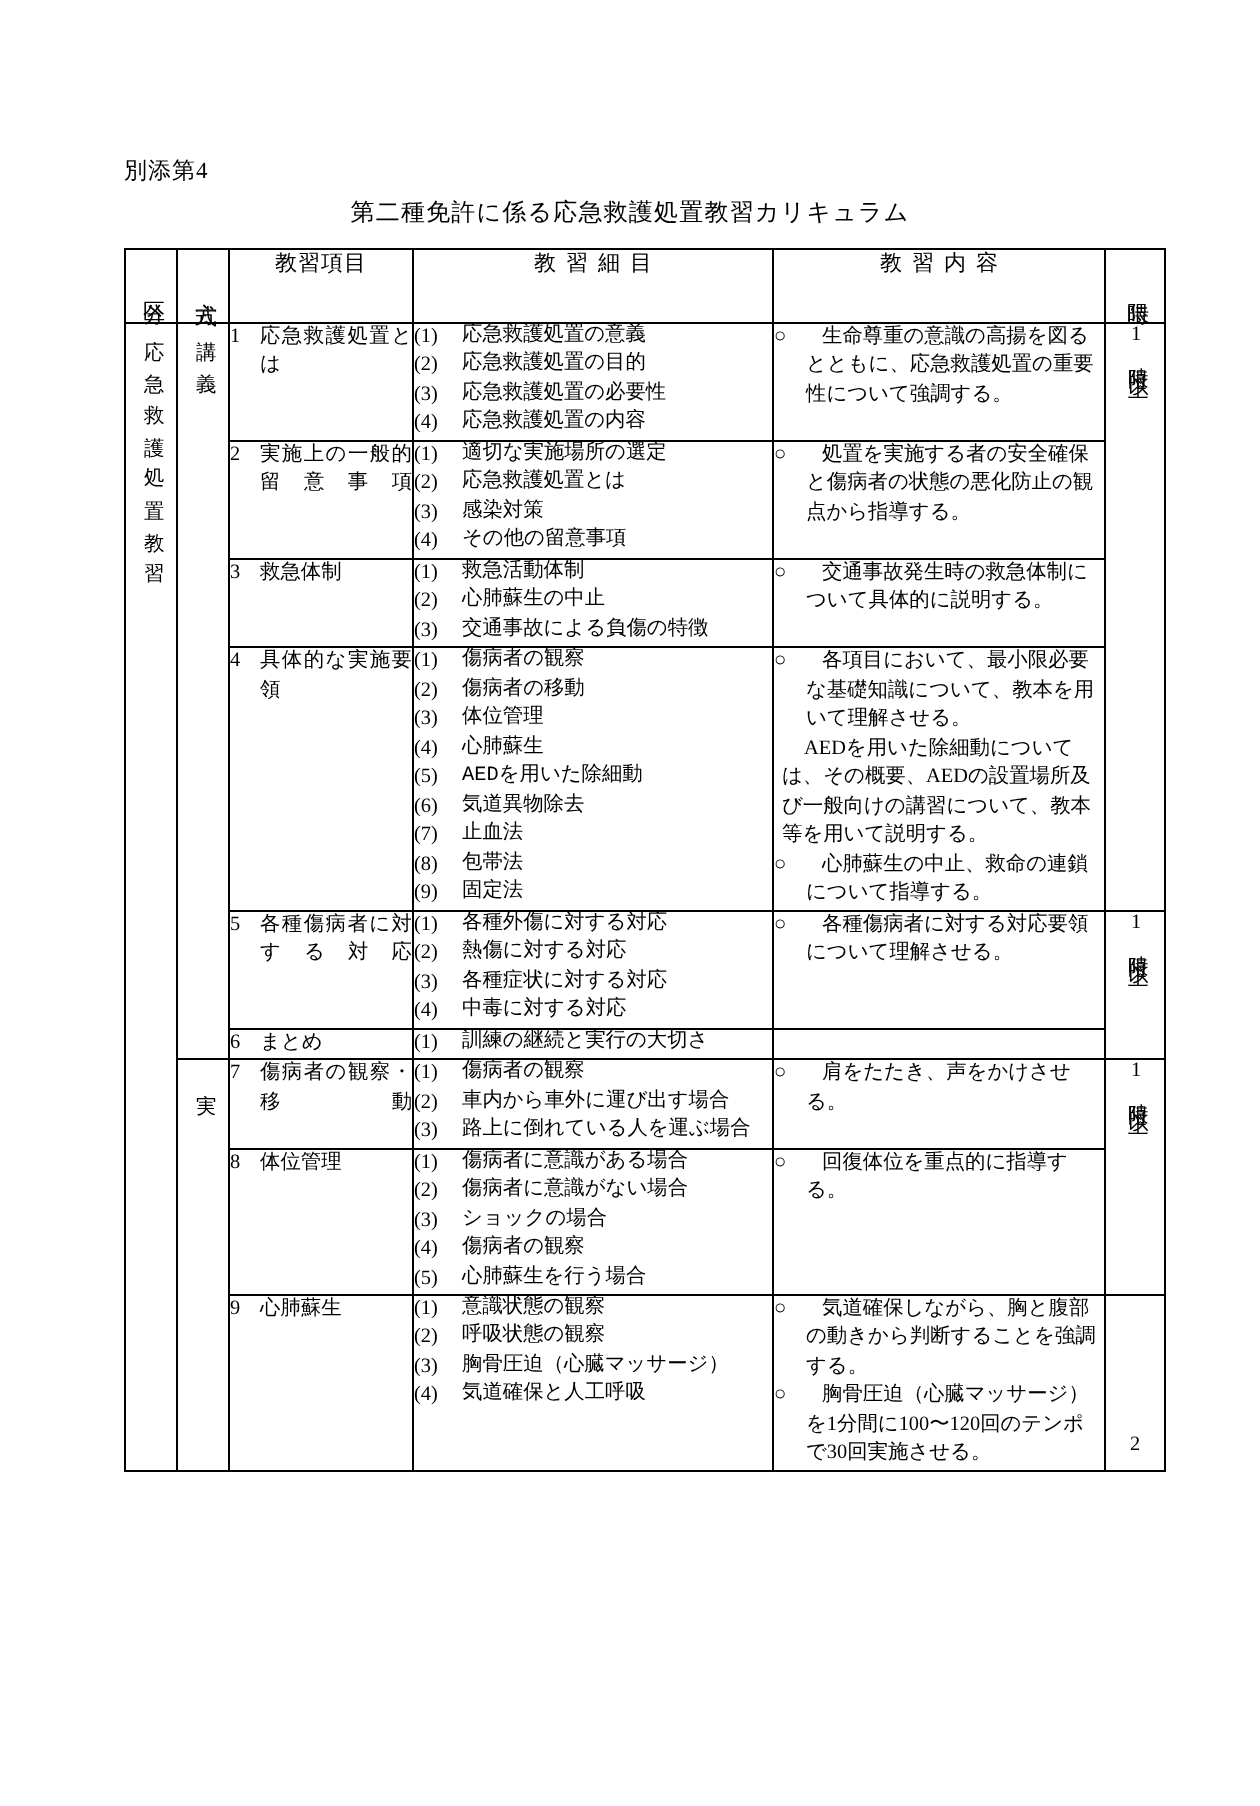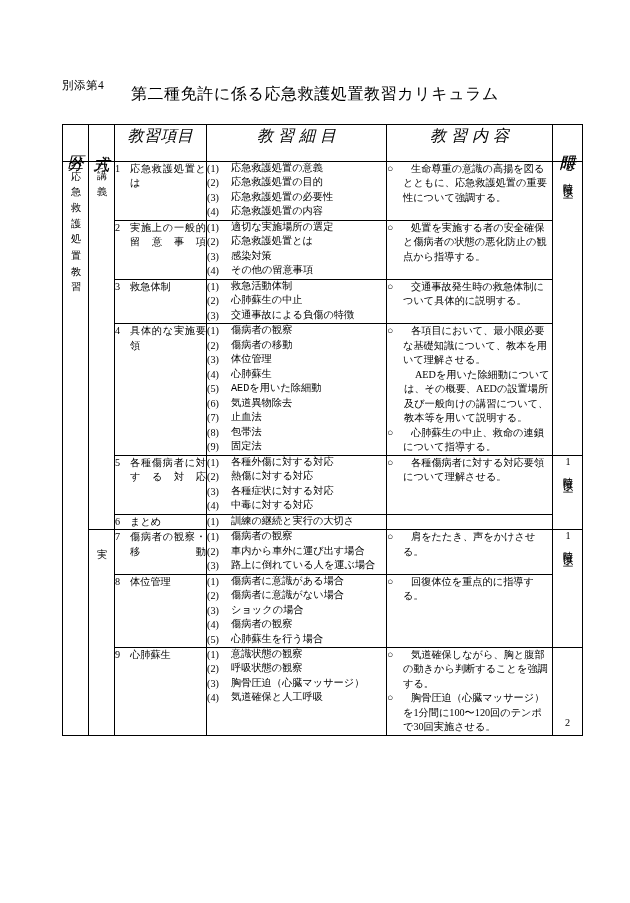--- a/index.html
+++ b/index.html
@@ -29,24 +29,24 @@
     position: absolute;
     left: 62px;
     top: 78px;
     font-size: 11.5px;
     letter-spacing: 0.5px;
     white-space: nowrap;
   }
   .doc-title {
     position: absolute;
     left: 0;
-    top: 84px;
+    top: 98px;
     width: 630px;
     text-align: center;
-    font-size: 16px;
+    font-size: 12px;
     letter-spacing: 0.6px;
     white-space: nowrap;
   }
 
   
   .curriculum {
     position: absolute;
     left: 62px;
     top: 124px;
     width: 520px;
@@ -68,22 +68,21 @@
   .col-koumoku  { width: 92px; }
   .col-saimoku  { width: 180px; }
   .col-naiyou   { width: 166px; }
   .col-jigen    { width: 30px; }
 
   
   .hdr-cell {
     height: 36px;
     text-align: center;
     vertical-align: middle;
-    font-size: 16px;
-    font-style: italic;
+    font-size: 11px;
   }
   .hdr-vert {
     writing-mode: vertical-rl;
     text-orientation: upright;
     margin: 0 auto;
     height: 34px;
     letter-spacing: 1px;
     display: block;
     line-height: 1;
     padding-top: 1px;
@@ -151,21 +150,21 @@
     width: 16px;
     flex: 0 0 16px;
   }
   .note-text {
     flex: 1 1 auto;
     word-break: break-all;
     text-indent: 8px;
   }
   
   .note-cont {
-    margin-left: 17px;
+    margin-left: 4px;
     text-indent: 11px;
     word-break: break-all;
   }
 
   .jigen-cell {
     text-align: center;
     vertical-align: middle;
   }
   .jigen-cell.bottom-align { vertical-align: bottom; padding-bottom: 4px; }
   .jigen-num { display: block; }

